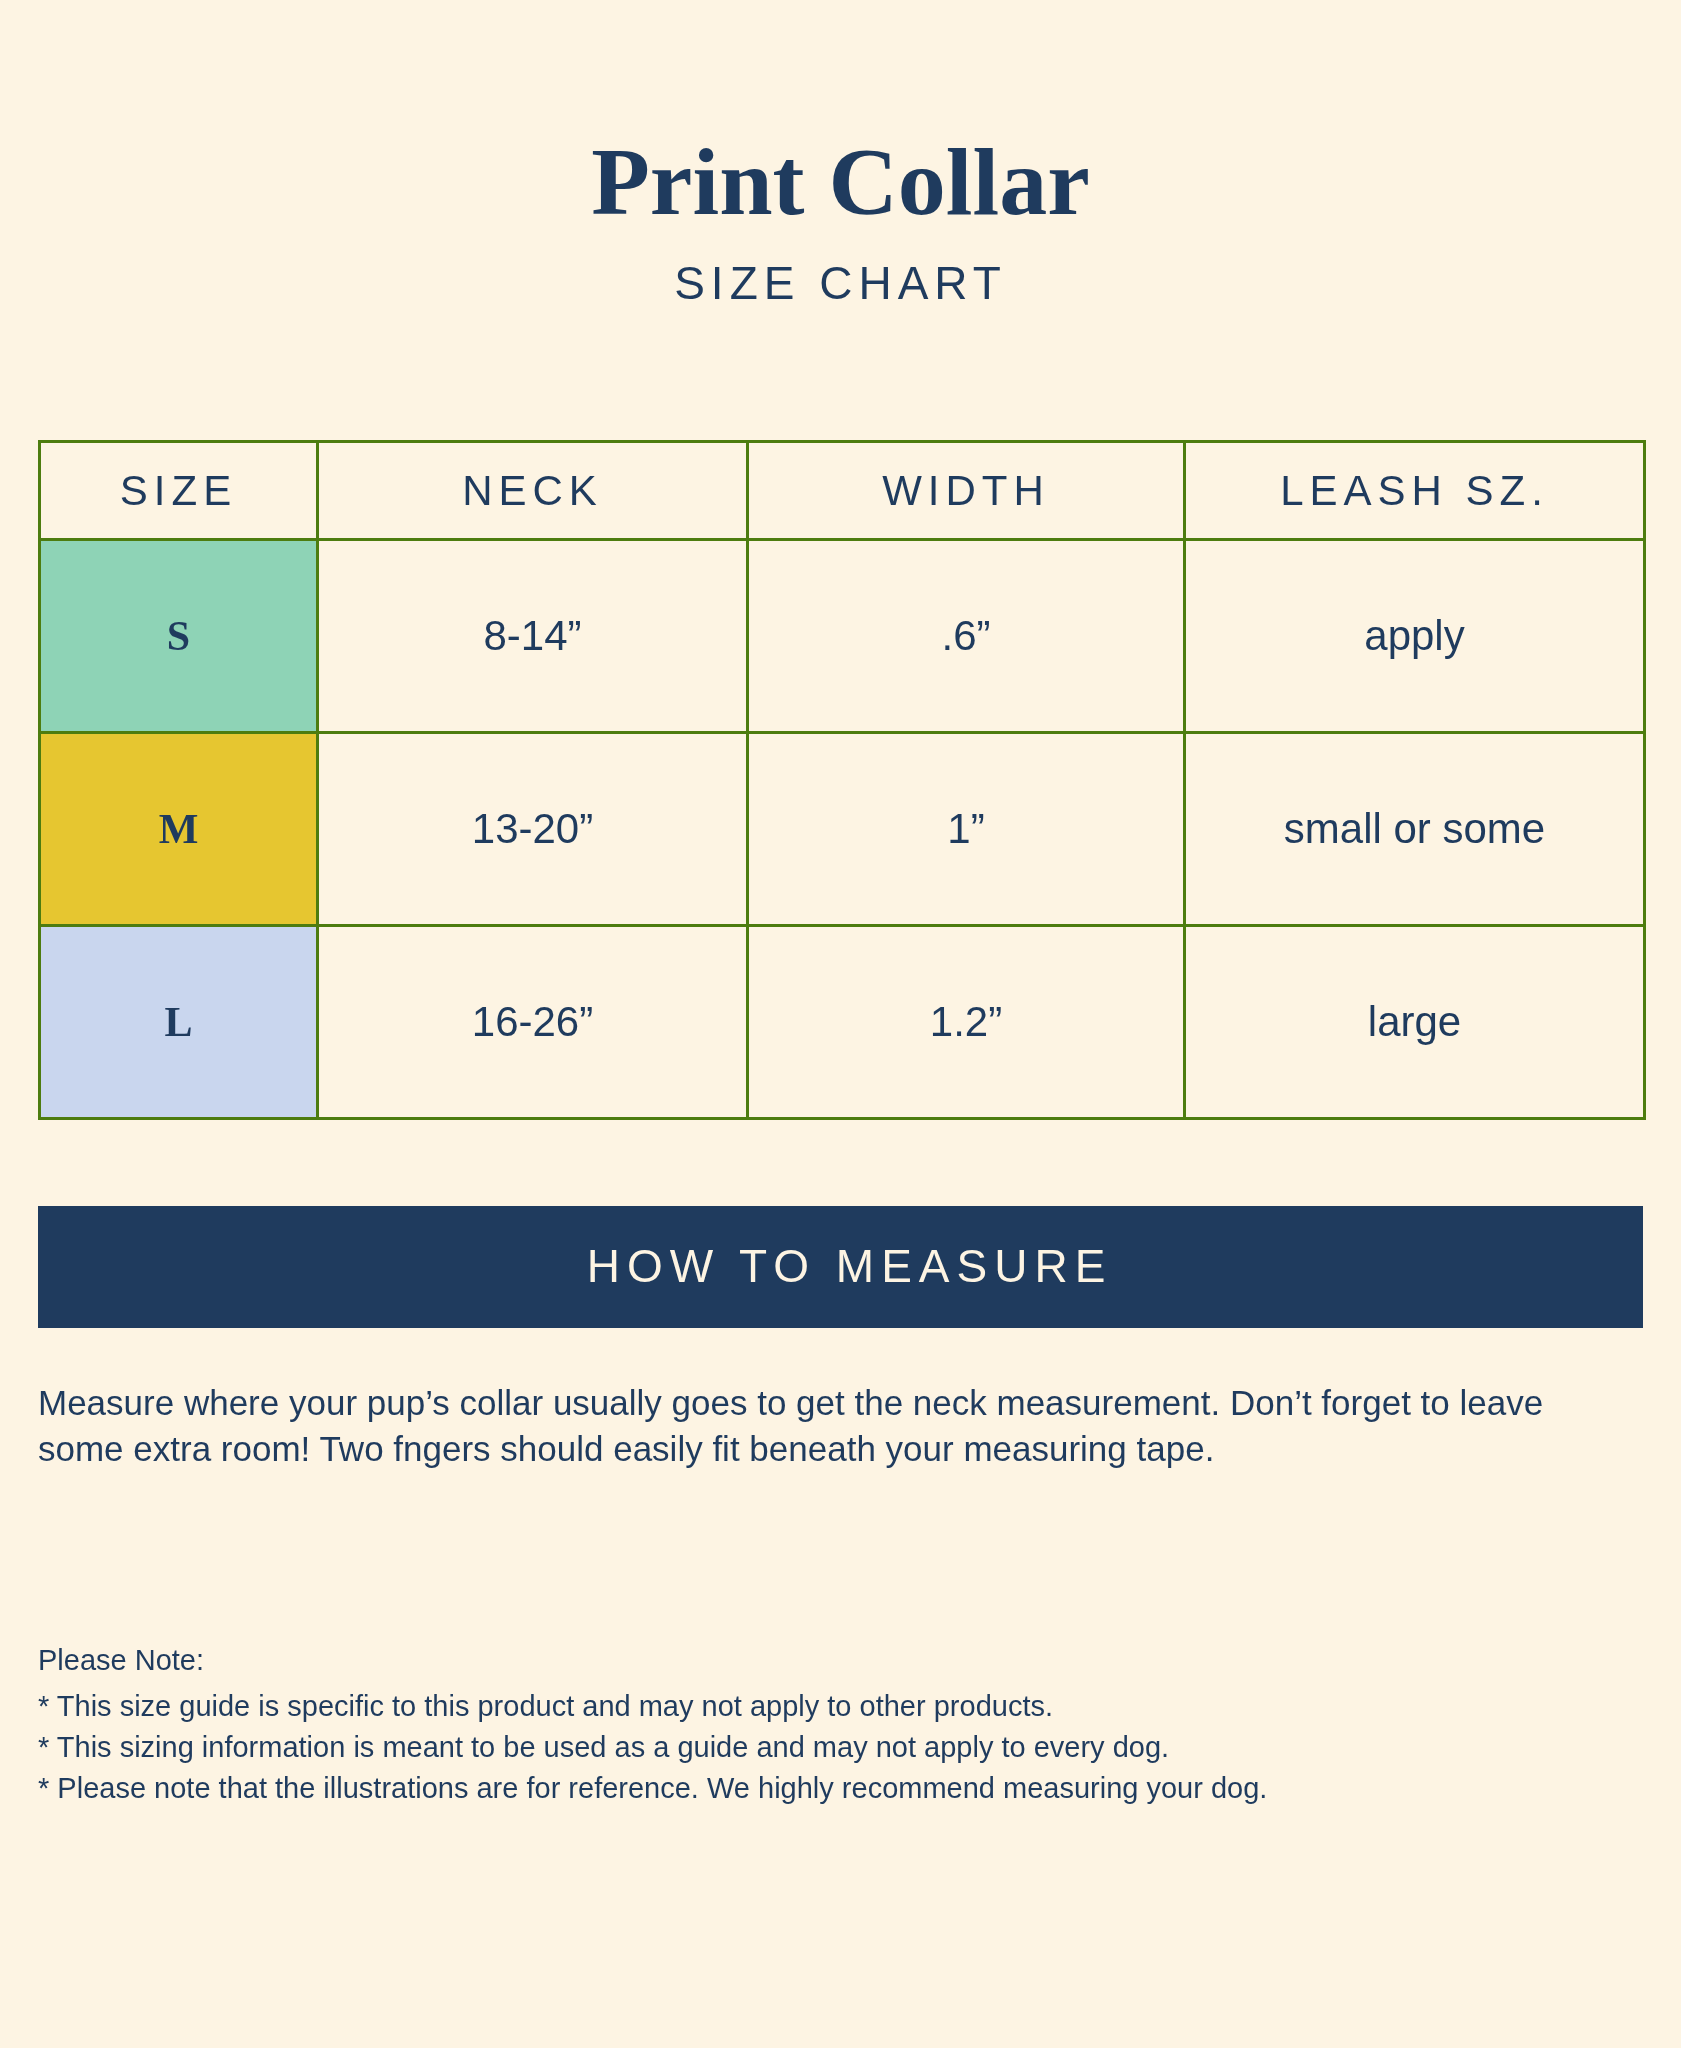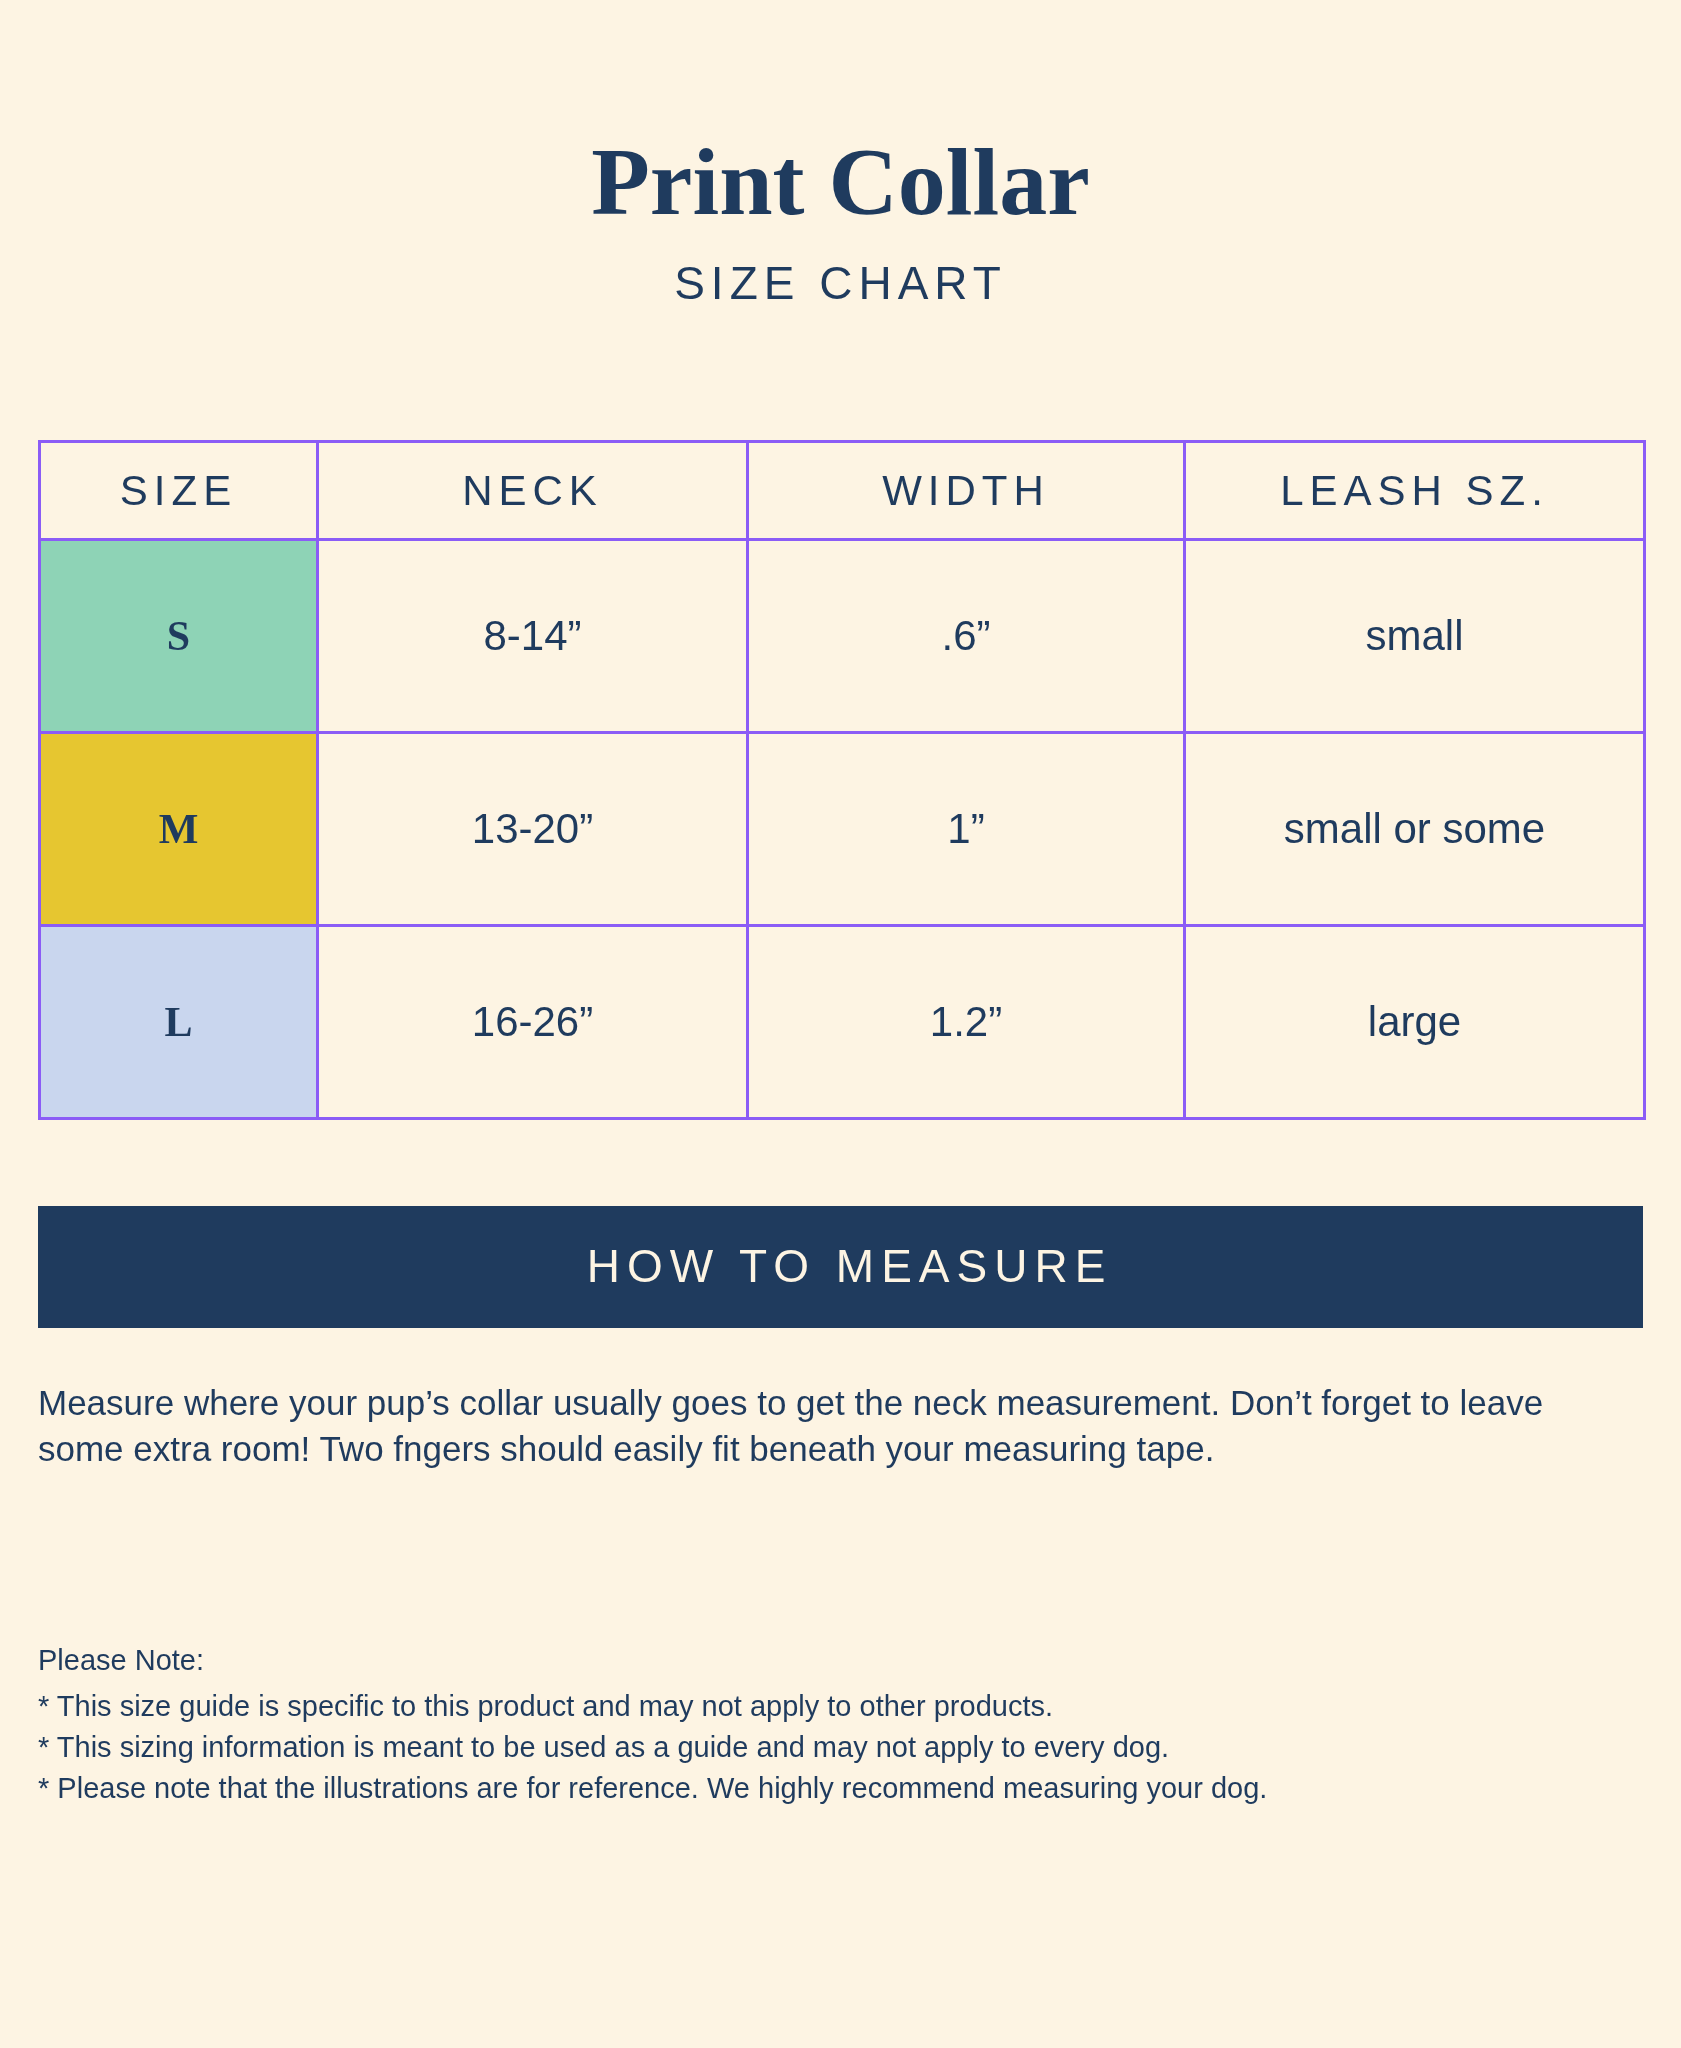--- a/index.html
+++ b/index.html
@@ -50,21 +50,21 @@
     margin-left: 0px;
     margin-right: 0px;
   }
   table.size-table {
     width: 1605px;
     border-collapse: collapse;
     table-layout: fixed;
   }
   table.size-table th,
   table.size-table td {
-    border: 3px solid #8b5cf6;
+    border: 3px solid #4d7c0f;
     text-align: center;
     vertical-align: middle;
     color: #1f3b5e;
   }
   table.size-table th {
     font-weight: normal;
     font-size: 42px;
     letter-spacing: 6px;
     height: 95px;
     padding: 0;
@@ -146,21 +146,21 @@
           <th>NECK</th>
           <th>WIDTH</th>
           <th>LEASH SZ.</th>
         </tr>
       </thead>
       <tbody>
         <tr>
           <td class="size-cell size-s">S</td>
           <td>8-14”</td>
           <td>.6”</td>
-          <td>small</td>
+          <td>apply</td>
         </tr>
         <tr>
           <td class="size-cell size-m">M</td>
           <td>13-20”</td>
           <td>1”</td>
           <td>small or some</td>
         </tr>
         <tr>
           <td class="size-cell size-l">L</td>
           <td>16-26”</td>

